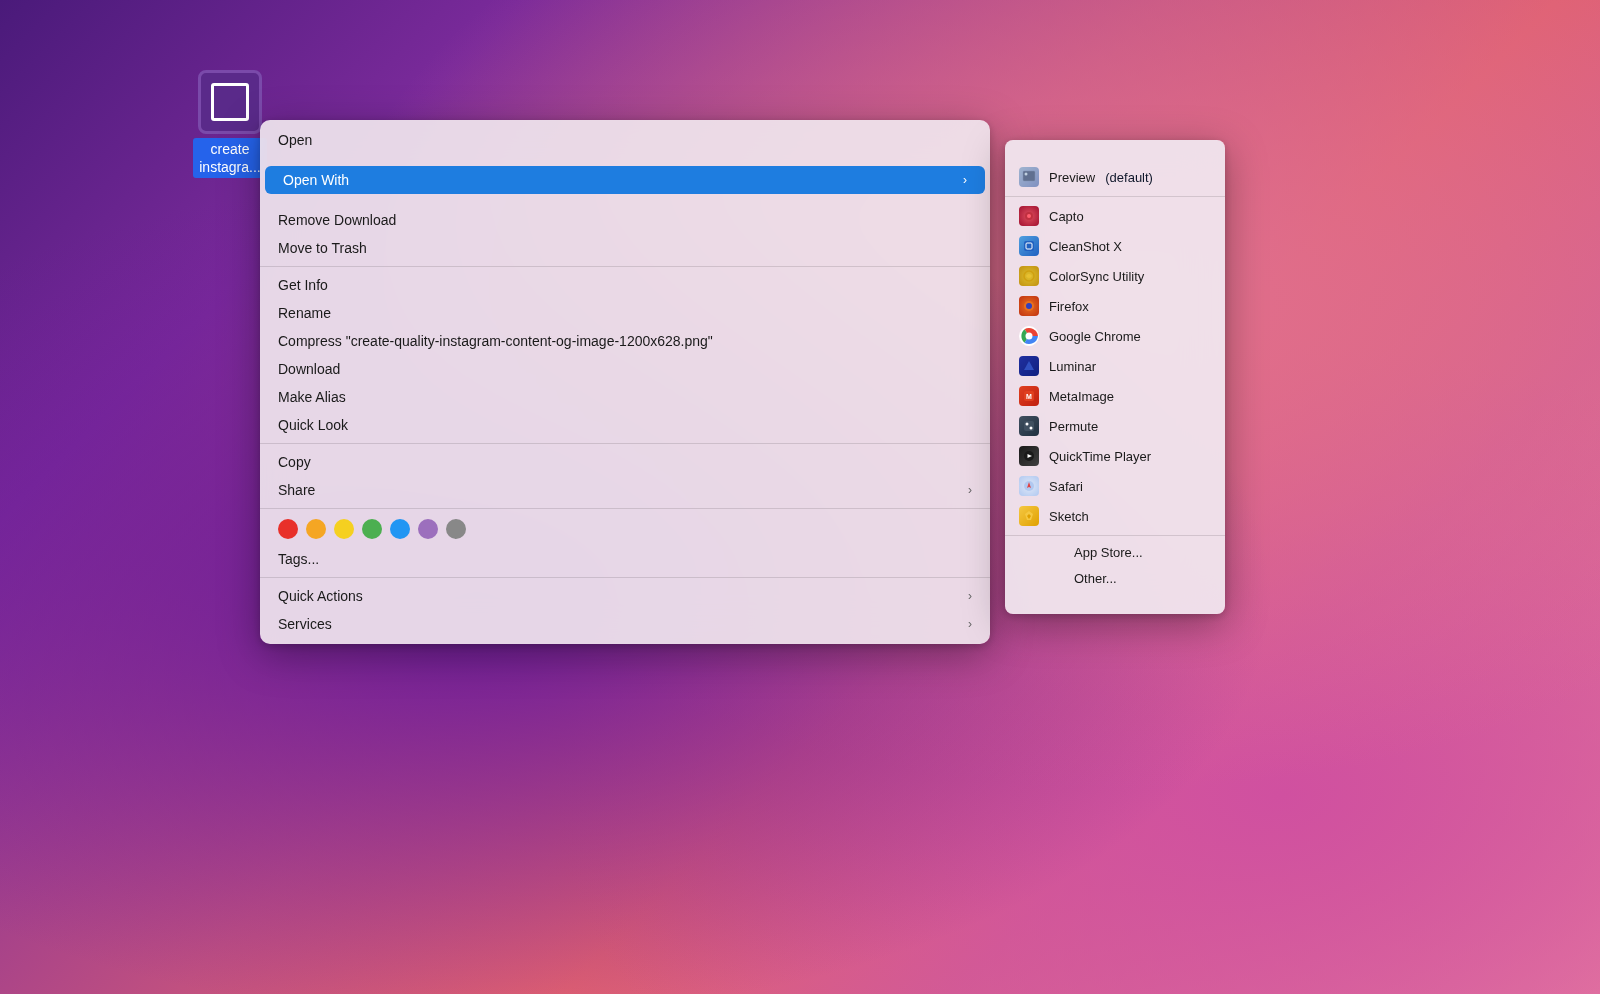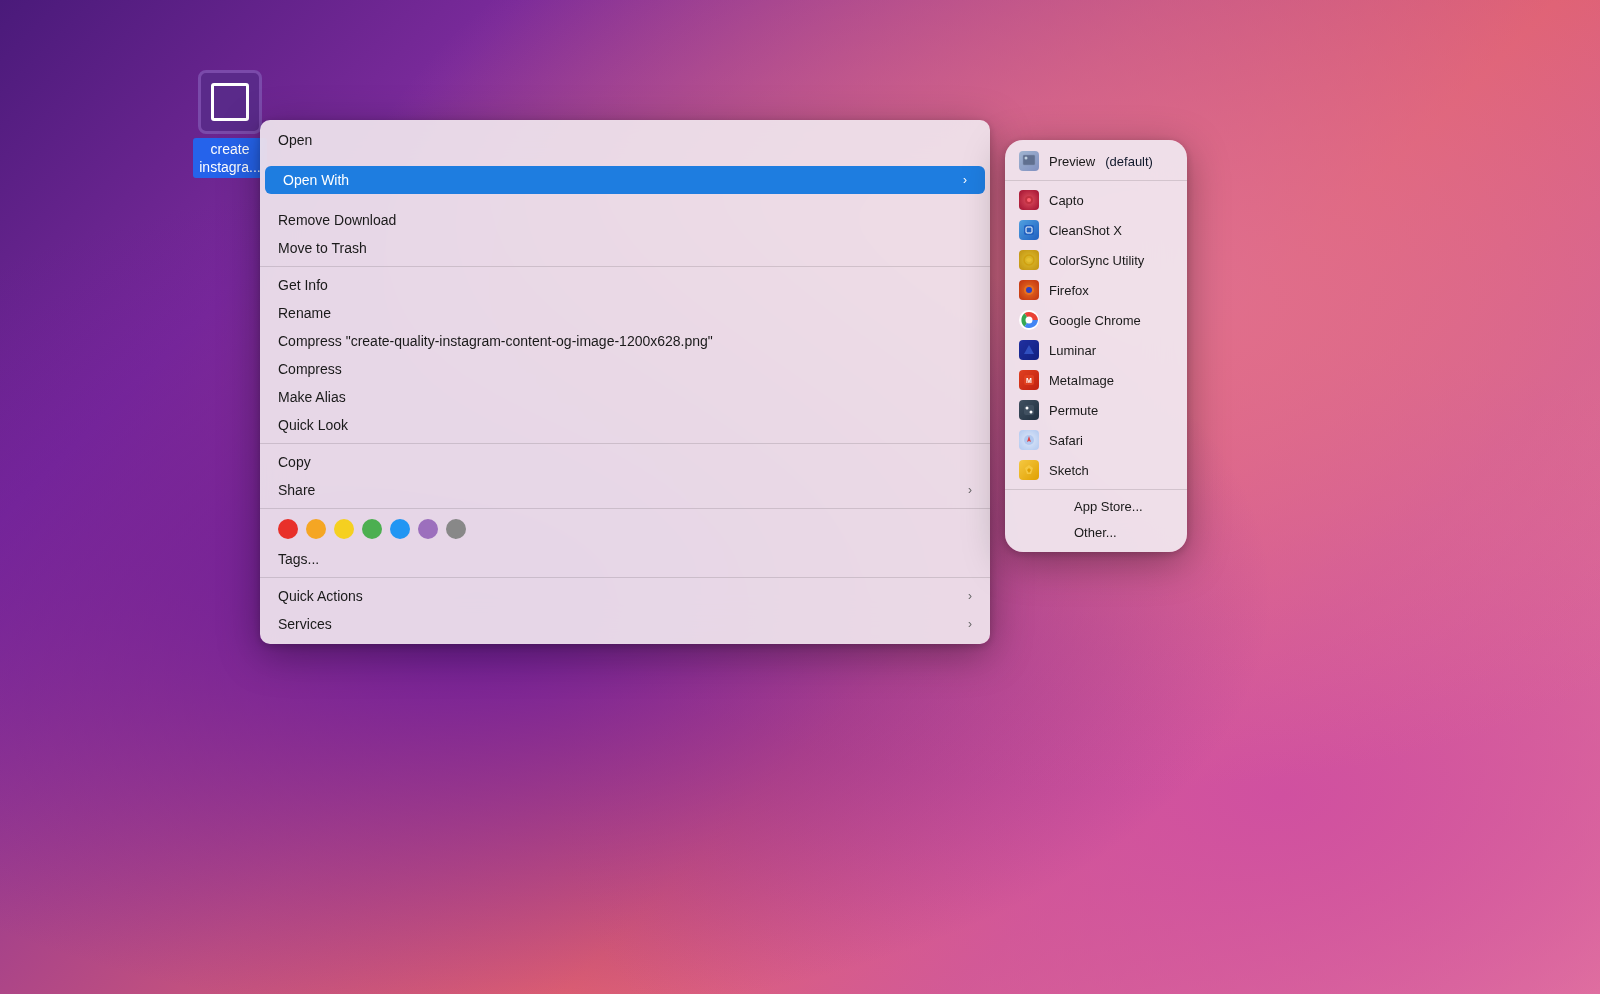--- a/index.html
+++ b/index.html
@@ -131,27 +131,27 @@
       height: 20px;
       border-radius: 50%;
       cursor: pointer;
     }
 
     
     .submenu {
       position: absolute;
       top: 140px;
       left: 1005px;
-      width: 182px;
+      width: 220px;
       background: rgba(240, 230, 238, 0.95);
       backdrop-filter: blur(20px);
       -webkit-backdrop-filter: blur(20px);
-      border-radius: 18px;
+      border-radius: 8px;
       box-shadow: 0 10px 40px rgba(0,0,0,0.35), 0 2px 8px rgba(0,0,0,0.2);
-      padding: 6px 0;
+      padding: 22px 0;
       z-index: 101;
     }
 
     .submenu-item {
       display: flex;
       align-items: center;
       gap: 10px;
       padding: 5px 14px;
       font-size: 13px;
       color: #1a1a1a;
@@ -248,21 +248,21 @@
 
   <div class="menu-item">
     <span>Rename</span>
   </div>
 
   <div class="menu-item">
     <span>Compress "create-quality-instagram-content-og-image-1200x628.png"</span>
   </div>
 
   <div class="menu-item">
-    <span>Compress</span>
+    <span>Download</span>
   </div>
 
   <div class="menu-item">
     <span>Make Alias</span>
   </div>
 
   <div class="menu-item">
     <span>Quick Look</span>
   </div>
 
@@ -399,20 +399,29 @@
       <svg width="12" height="12" viewBox="0 0 12 12">
           <rect x="1" y="1" width="10" height="10" rx="2" fill="#405060"></rect>
           <circle cx="4" cy="4" r="1.5" fill="white"></circle>
           <circle cx="8" cy="8" r="1.5" fill="white"></circle>
         </svg>
     </div>
     <span>Permute</span>
   </div>
 
 
+  <div class="submenu-item">
+    <div class="app-icon icon-quicktime">
+      <svg width="12" height="12" viewBox="0 0 12 12">
+          <circle cx="6" cy="6" r="5" fill="#1a1a1a"></circle>
+          <polygon points="4.5,4 9,6 4.5,8" fill="white"></polygon>
+        </svg>
+    </div>
+    <span>QuickTime Player</span>
+  </div>
 
   <div class="submenu-item">
     <div class="app-icon icon-safari">
       <svg width="12" height="12" viewBox="0 0 12 12">
           <circle cx="6" cy="6" r="5" fill="#b0c8f0"></circle>
           <line x1="6" y1="1" x2="6" y2="11" stroke="#c0d0f0" stroke-width="0.5"></line>
           <polygon points="6,2 8,8 6,7 4,8" fill="#e04040"></polygon>
         </svg>
     </div>
     <span>Safari</span>

